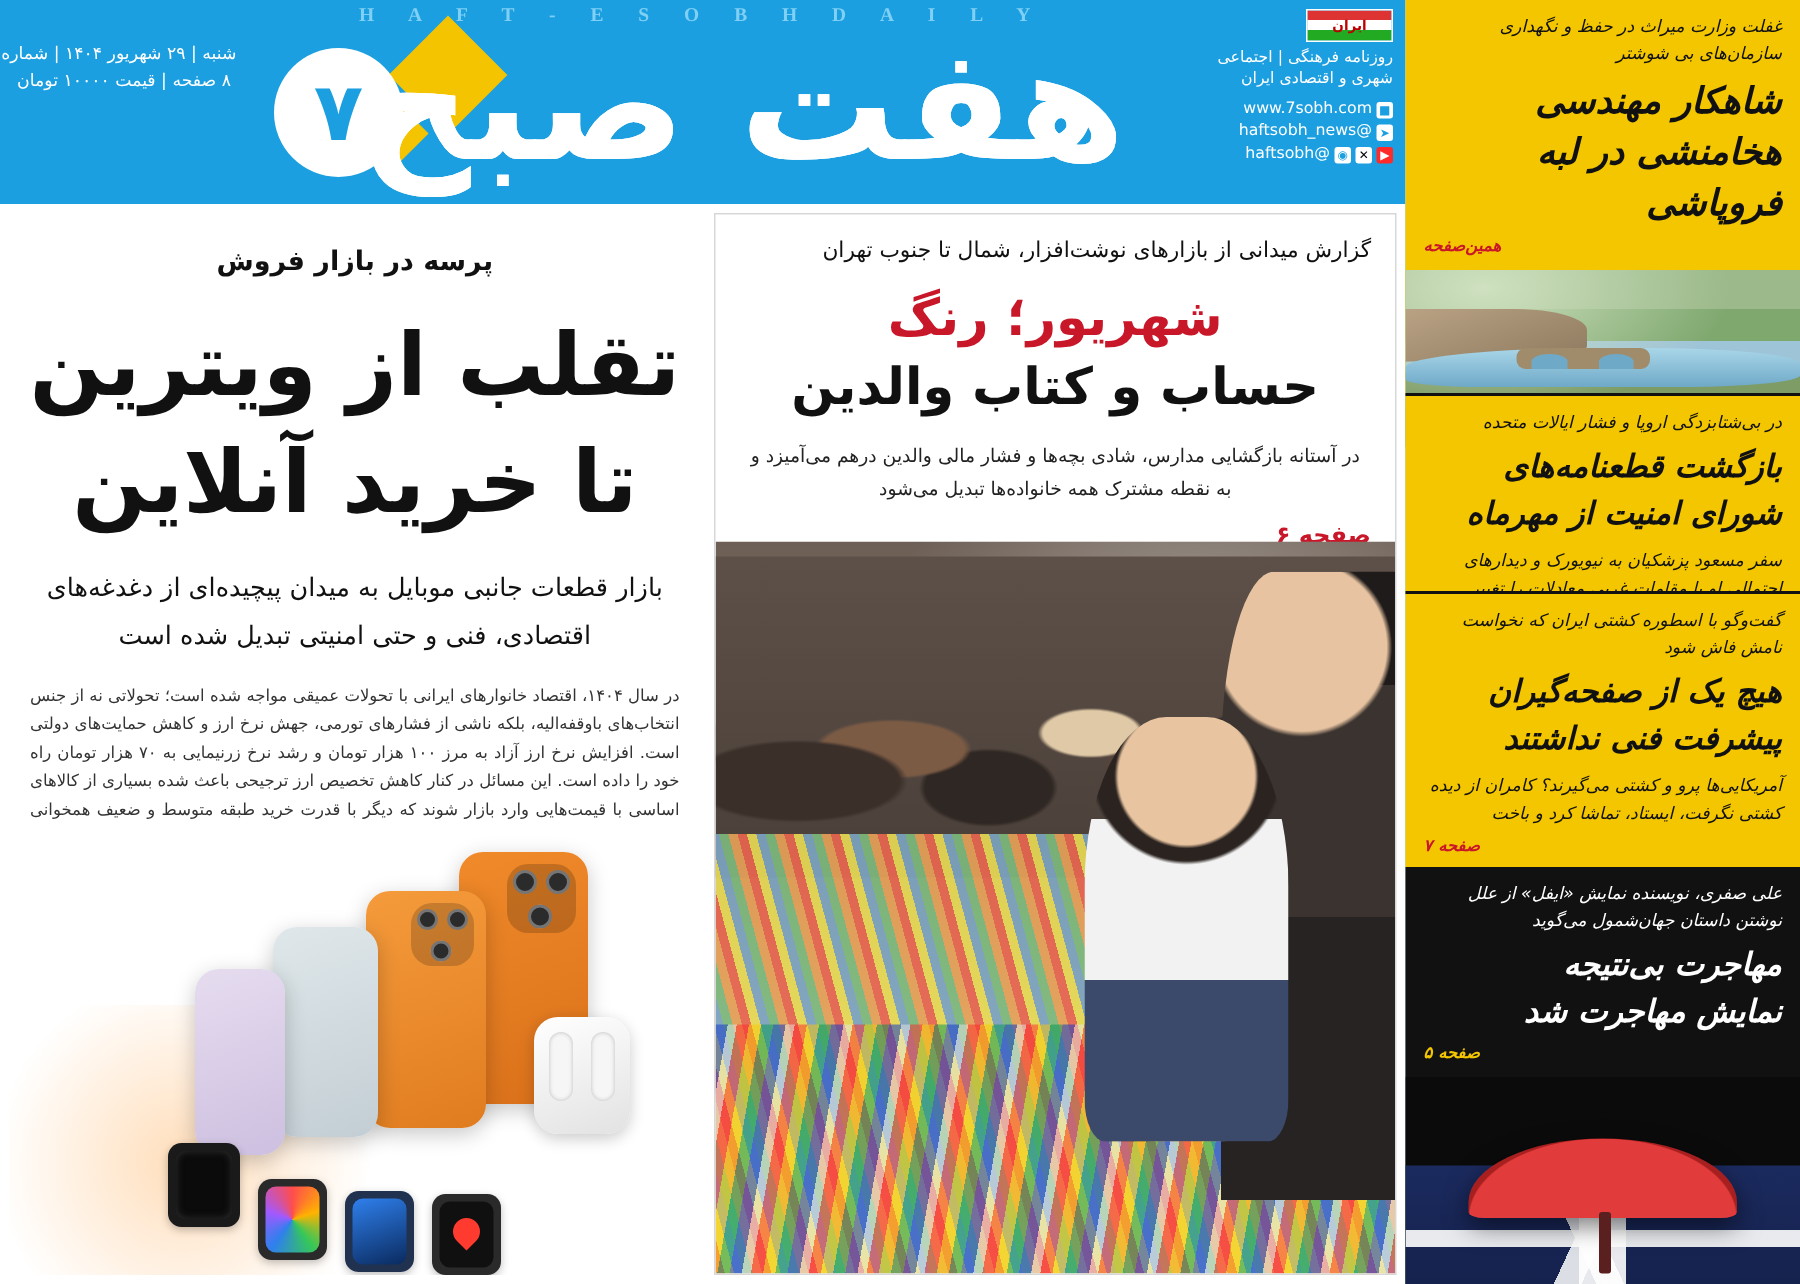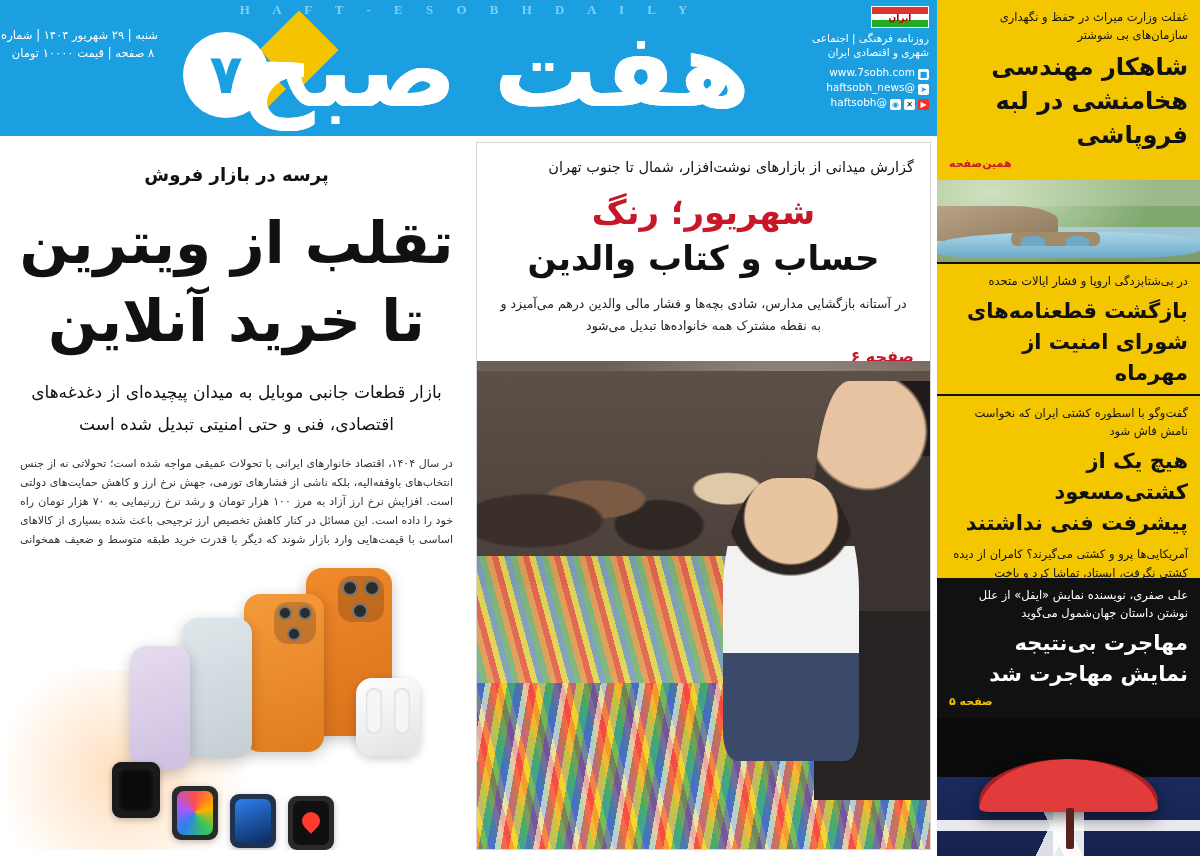--- a/index.html
+++ b/index.html
@@ -131,21 +131,21 @@
     font-size:17px; line-height:32px; color:#111;
   }
   .sc-body {
     margin:14px 14px 0; text-align:justify; direction:rtl;
     font-size:11px; line-height:19px; color:#333;
   }
   .sc-page { margin:8px 14px 0; text-align:left; font-size:12px; color:#c9172a; font-weight:700;}
   .sc-photo { position:absolute; left:0; bottom:0; width:461px; height:300px; }
 
   
-  .rail { position:absolute; top:0; left:937px; width:263px; height:856px; background:#14b8a6; }
+  .rail { position:absolute; top:0; left:937px; width:263px; height:856px; background:#14b8a6;font-style:italic; }
   .rail-block { position:relative; width:263px; }
   .rb-yellow { background:#f3c600; }
   .rb-dark   { background:#111; }
   .rb-pad { padding:8px 12px 10px; direction:rtl; text-align:right; }
   .rb-kicker { font-size:11.5px; line-height:18px; color:#111; }
   .rb-head { margin-top:6px; font-size:24px; line-height:34px; font-weight:700; color:#111; }
   .rb-head.sm { font-size:21px; line-height:31px; }
   .rb-dek { margin-top:6px; font-size:11.5px; line-height:19px; color:#111; }
   .rb-page { margin-top:5px; font-size:11px; color:#c9172a; font-weight:700; text-align:left; }
   .rb-photo { width:263px; overflow:hidden; position:relative; }
@@ -412,21 +412,21 @@
         </div>
         <div class="rb-dek">سفر مسعود پزشکیان به نیویورک و دیدارهای احتمالی او با مقامات غربی معادلات را تغییر می‌دهد؟</div>
         <div class="rb-page">صفحه ۳</div>
       </div>
     </div>
 
     <div class="rail-block rb-yellow" style="height:184px; border-top:2px solid #111;">
       <div class="rb-pad">
         <div class="rb-kicker">گفت‌وگو با اسطوره کشتی ایران که نخواست نامش فاش شود</div>
         <div class="rb-head sm">
-          <span>هیچ یک از کشتی‌مسعود</span><br>
+          <span>هیچ یک از صفحه‌گیران</span><br>
           <span>پیشرفت فنی نداشتند</span>
         </div>
         <div class="rb-dek">آمریکایی‌ها پرو و کشتی می‌گیرند؟ کامران از دیده کشتی نگرفت، ایستاد، تماشا کرد و باخت</div>
         <div class="rb-page">صفحه ۷</div>
       </div>
     </div>
 
     <div class="rail-block rb-dark" style="height:278px;">
       <div class="rb-pad">
         <div class="rb-kicker">علی صفری، نویسنده نمایش «ایفل» از علل نوشتن داستان جهان‌شمول می‌گوید</div>

